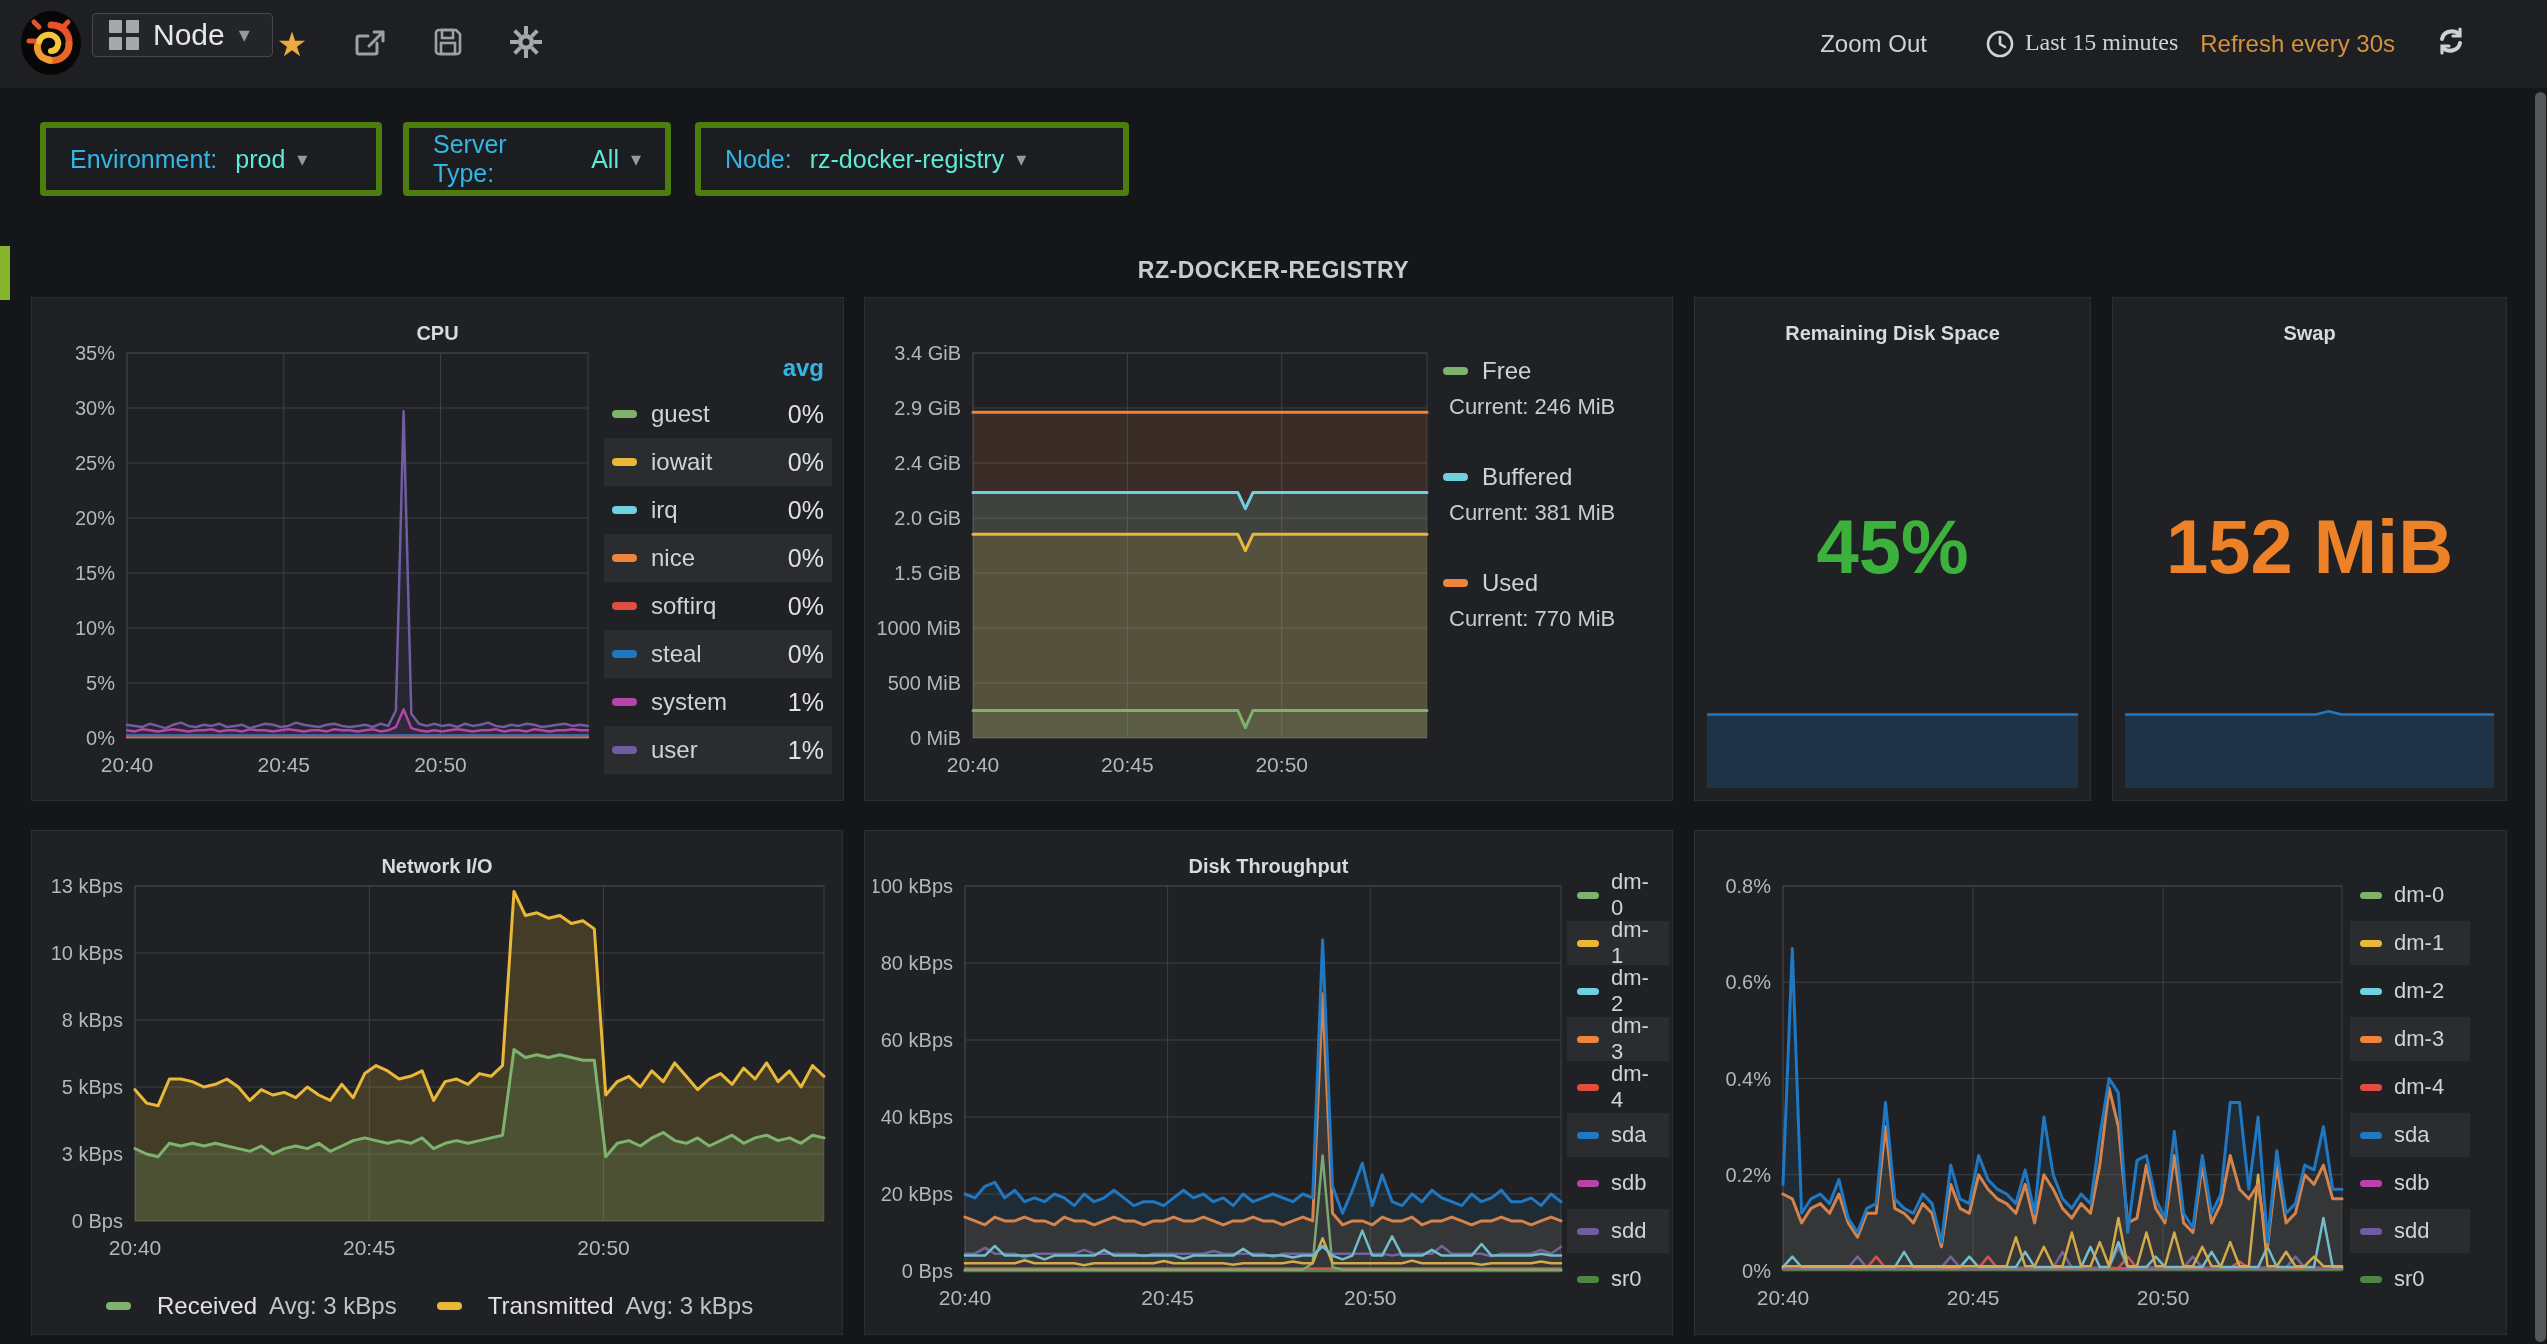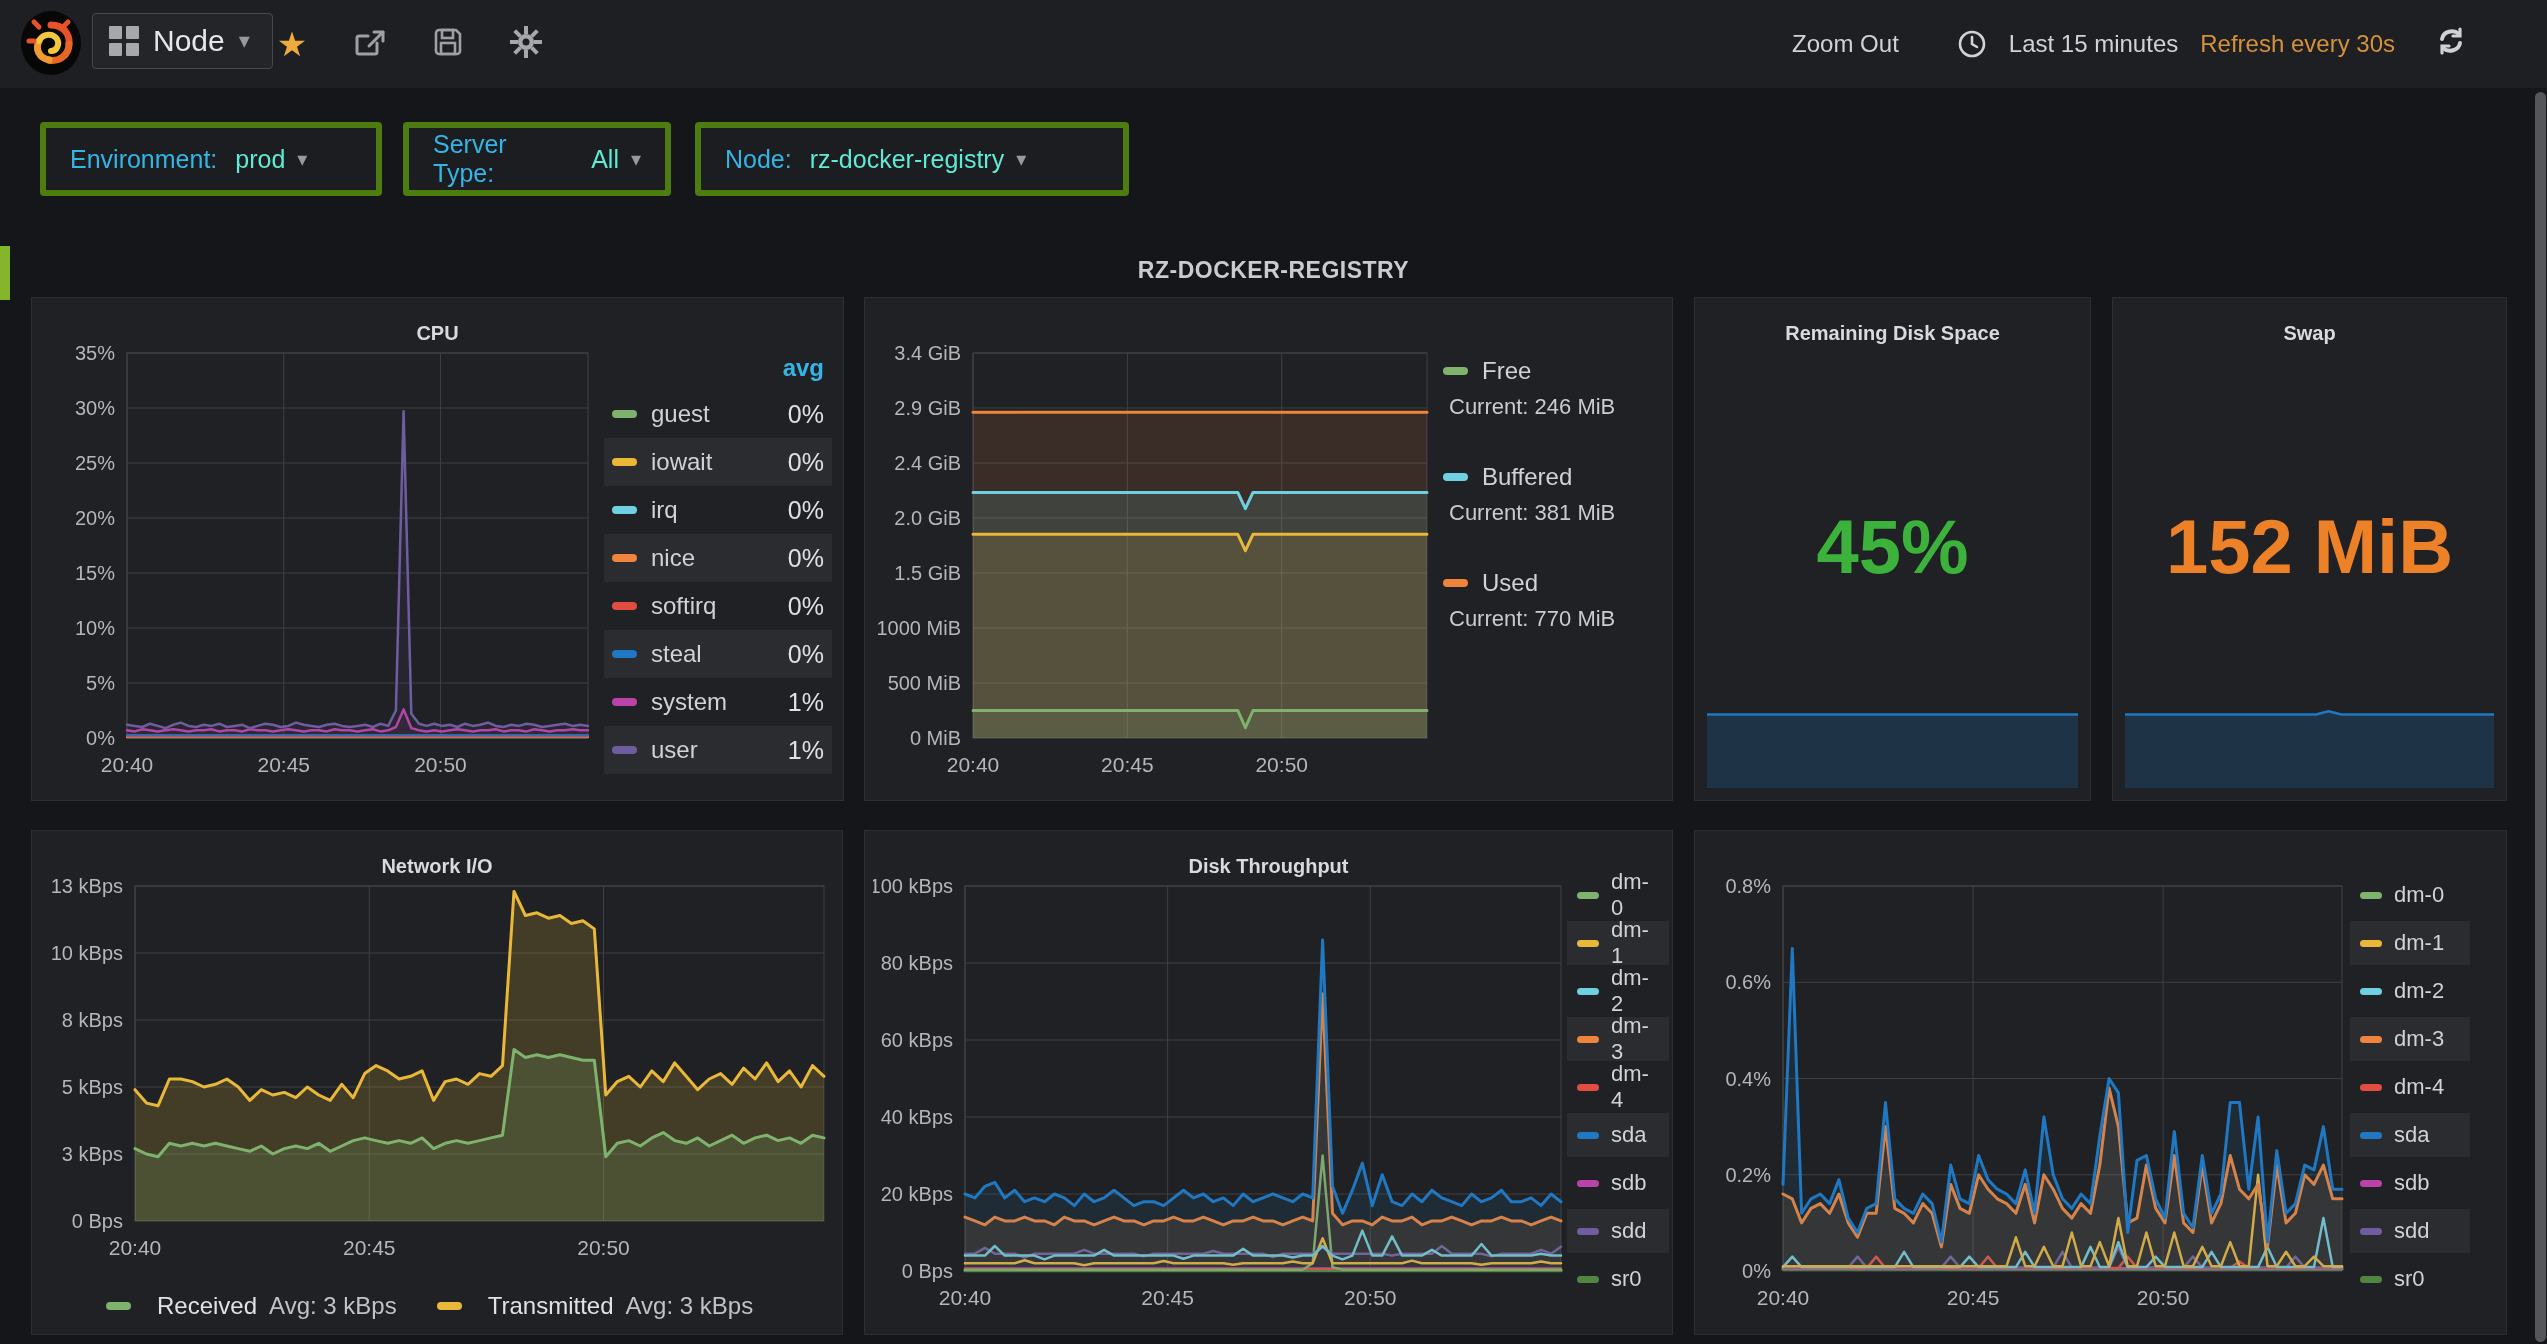--- a/index.html
+++ b/index.html
@@ -3,32 +3,32 @@
 <meta charset="utf-8">
 <style>
   * { box-sizing: border-box; }
   html,body { margin:0; padding:0; background:#101214; }
   body { font-family:"Liberation Sans", sans-serif; color:#d8d9da; }
   .screen { position:relative; width:2547px; height:1344px; background:#141619; overflow:hidden; }
 
   
   .navbar { position:absolute; left:0; top:0; width:2547px; height:88px; background:#1d1f22; display:flex; align-items:center; }
   .logo { position:absolute; left:20px; top:10px; width:62px; height:66px; }
-  .dash-btn { position:absolute; left:92px; top:13px; height:56px; padding:0 22px 0 16px; display:flex; align-items:center; gap:14px;
+  .dash-btn { position:absolute; left:92px; top:13px; height:44px; padding:0 22px 0 16px; display:flex; align-items:center; gap:14px;
               background:#232528; border:1px solid #47484c; border-radius:4px; cursor:pointer; }
   .grid-icon { display:grid; grid-template-columns:13px 13px; grid-template-rows:13px 13px; gap:4px; }
   .grid-icon span { background:#a6a8ab; border-radius:1px; }
   .dash-title { font-size:30px; color:#e6e7e8; }
   .caret { color:#97999c; font-size:22px; }
   .nav-icons { position:absolute; left:270px; top:0; height:88px; display:flex; align-items:center; gap:34px; }
   .nav-icon { width:44px; text-align:center; cursor:pointer; }
   .star { font-size:34px; color:#ecab3c; }
   .nav-right { position:absolute; right:80px; top:0; height:88px; display:flex; align-items:center; font-size:24px; color:#d0d2d4; }
   .zoom-out { margin-right:58px; cursor:pointer; }
-  .time-pick { display:flex; align-items:center; gap:22px; cursor:pointer; }
+  .time-pick { display:flex; gap:10px; cursor:pointer;font-family:Liberation Serif, serif; }
   .refresh-lbl { margin-left:22px; cursor:pointer; }
   .refresh-ic { margin-left:40px; cursor:pointer; }
 
   
   .var-box { position:absolute; top:122px; height:74px; background:#1b1d20; border:6px solid #4d7c0f; border-radius:4px;
              display:flex; align-items:center; padding:0 24px; font-size:25px; cursor:pointer; }
   .var-label { color:#33b5e5; margin-right:18px; }
   .var-value { color:#5eead4; }
   .var-box .caret { margin-left:12px; font-size:20px; }
   #var-env { left:40px; width:342px; }

